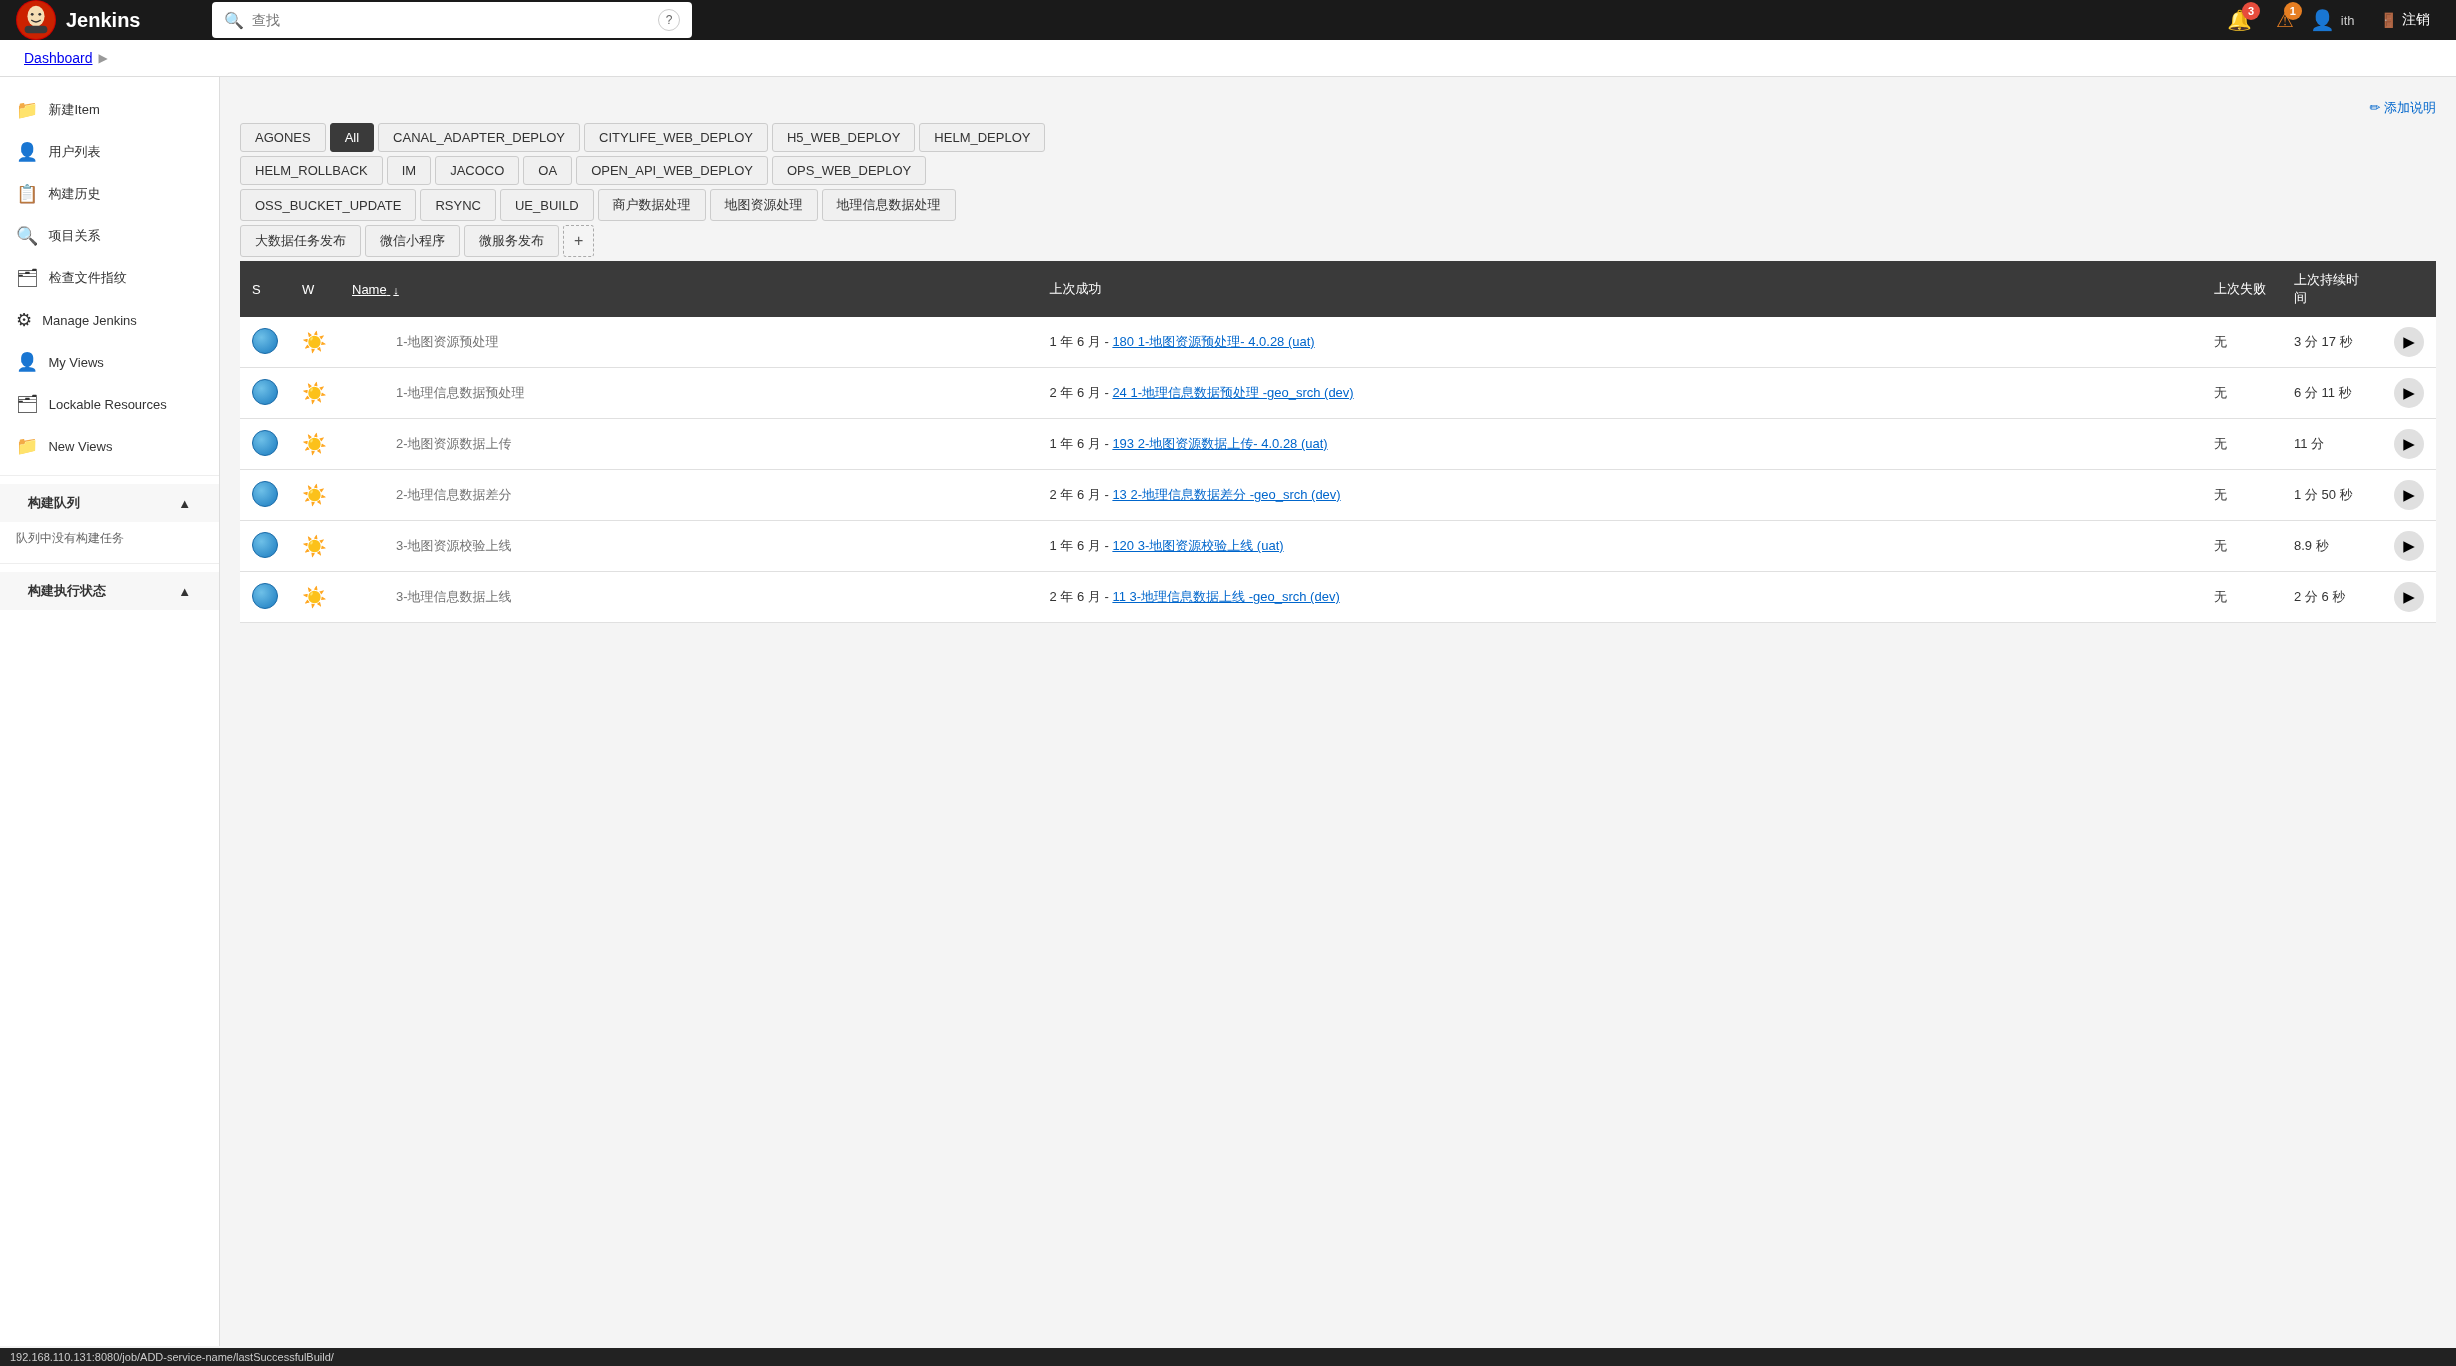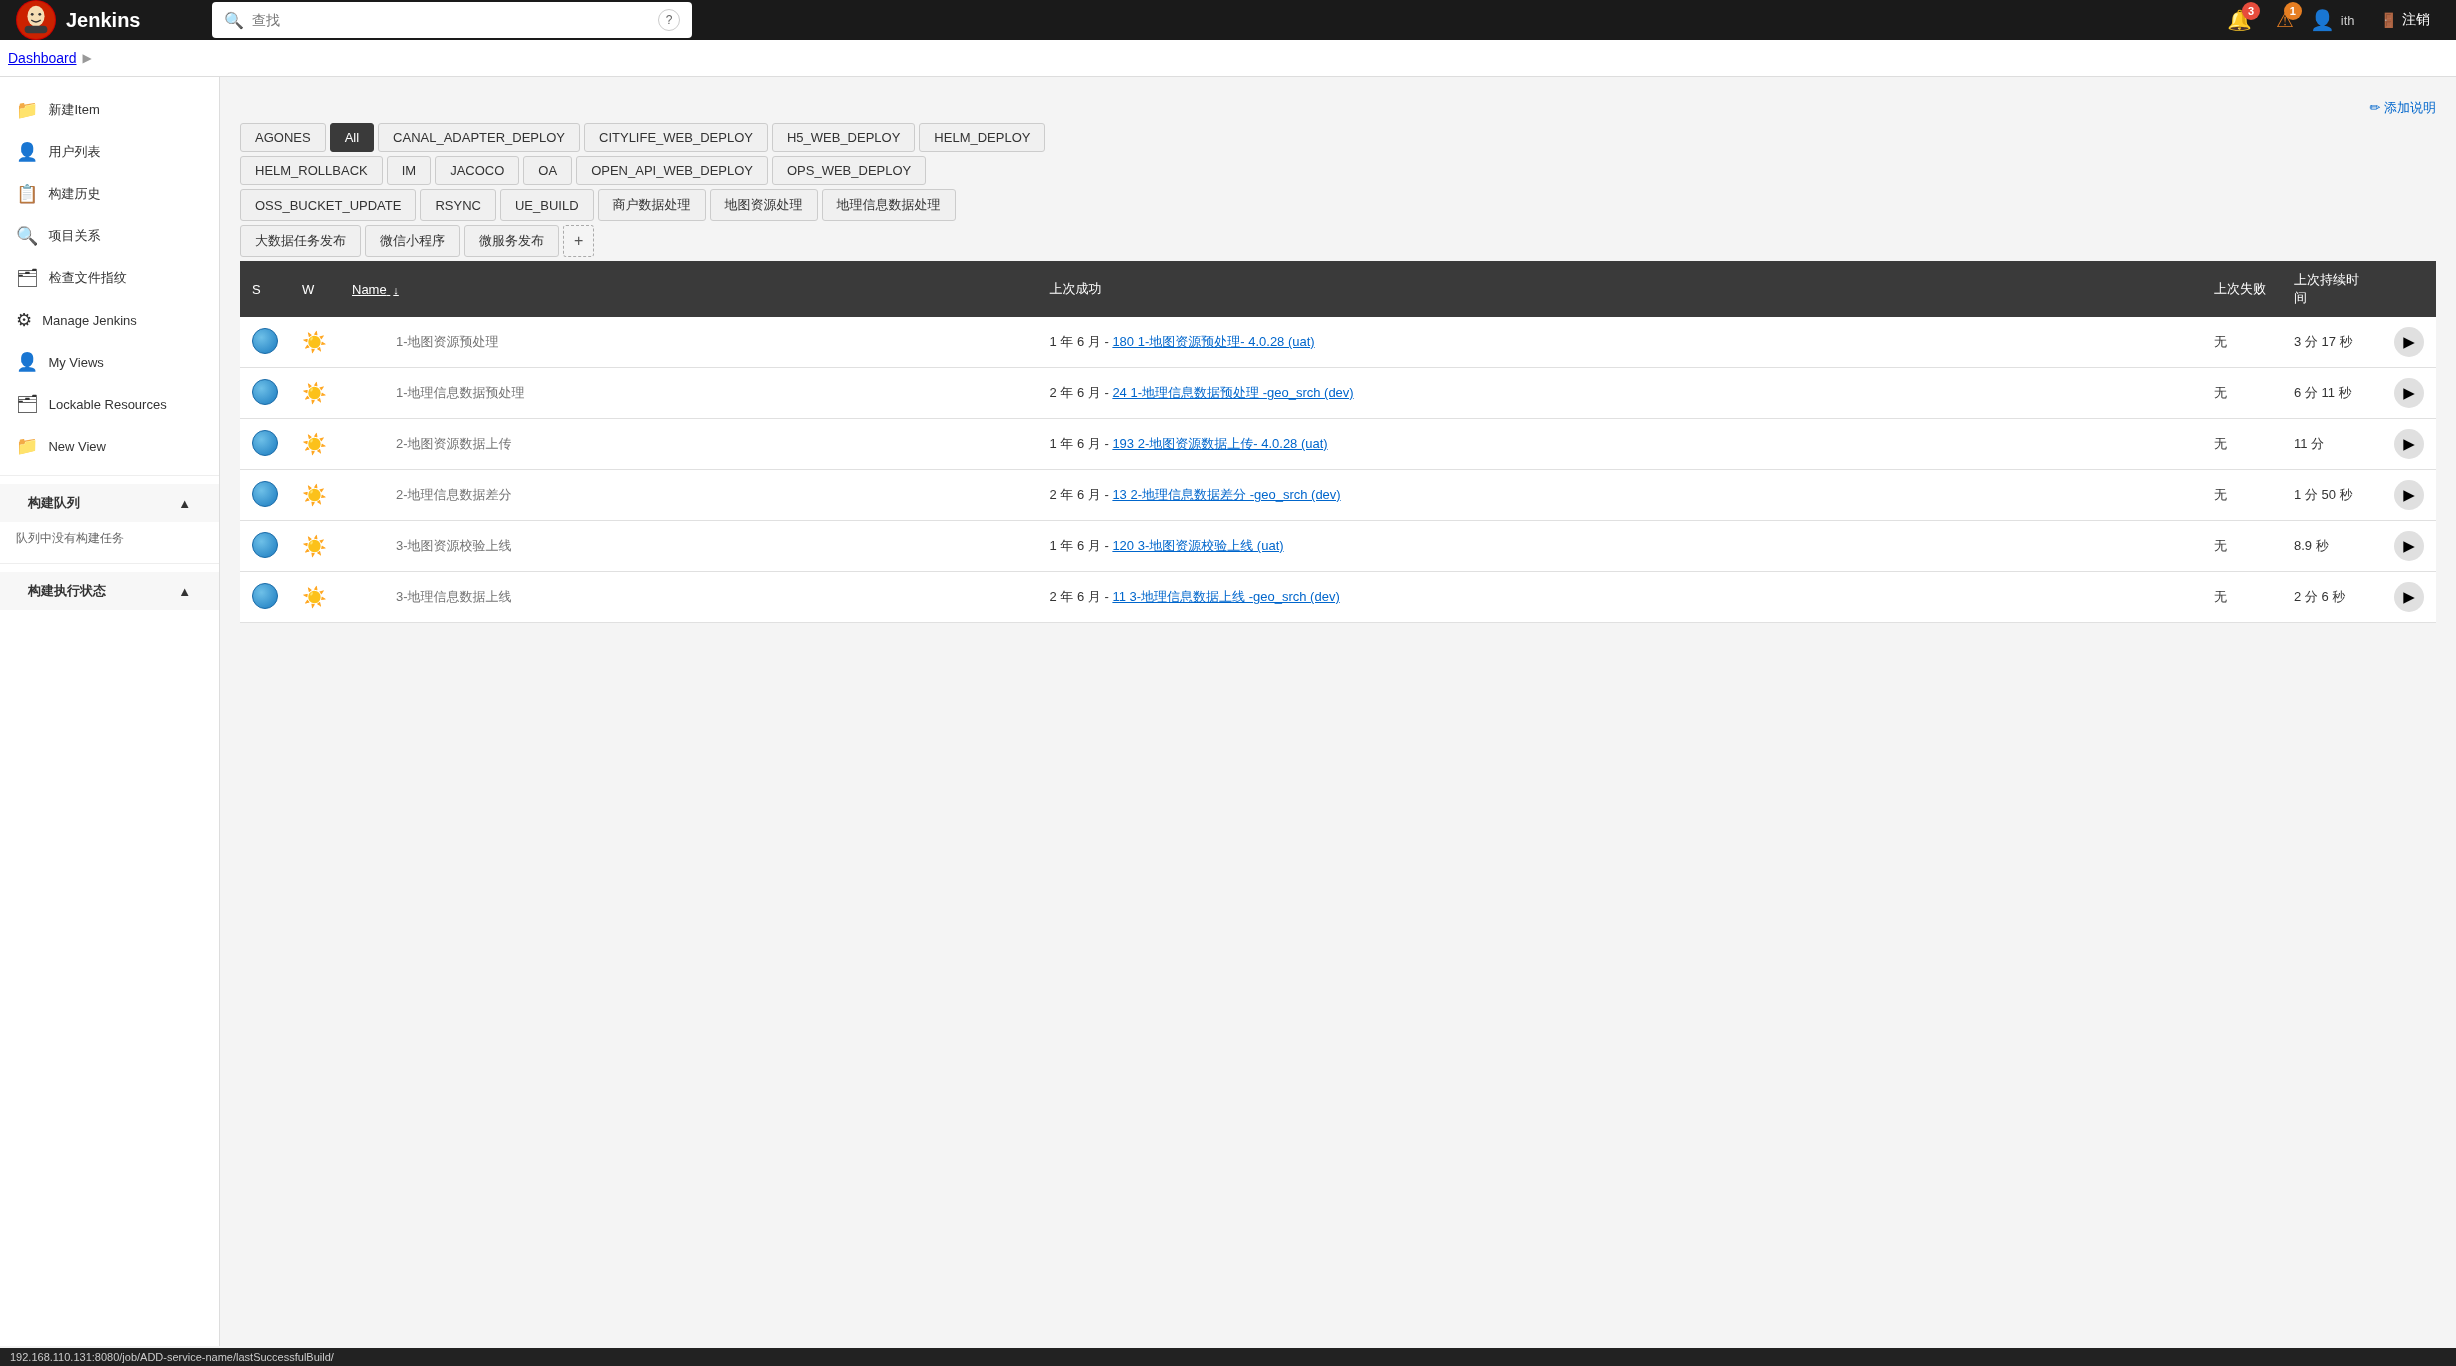--- a/index.html
+++ b/index.html
@@ -51,21 +51,21 @@
     }
     .nav-user { color: #ccc; font-size: 13px; display: flex; align-items: center; gap: 6px; }
     .logout-btn {
       display: flex; align-items: center; gap: 4px; color: #fff; cursor: pointer;
       font-size: 14px; border: none; background: transparent; padding: 6px 10px;
     }
 
     
     .breadcrumb-bar {
       background: #fff; border-bottom: 1px solid #ddd;
-      padding: 10px 8px; display: flex; align-items: center; gap: 6px;
+      padding: 10px 24px; display: flex; align-items: center; gap: 6px;
       font-size: 14px; color: #0066cc;
     }
     .breadcrumb-bar .arrow { color: #999; font-size: 12px; }
 
     
     .main-layout { display: flex; height: calc(100vh - 56px - 41px); }
 
     
     .sidebar {
       width: 220px; min-width: 220px; background: #fff;
@@ -223,21 +223,21 @@
     <a class="sidebar-item" href="#">
       <span class="s-icon">👤</span>
       <span>My Views</span>
     </a>
     <a class="sidebar-item" href="#">
       <span class="s-icon">🗂</span>
       <span>Lockable Resources</span>
     </a>
     <a class="sidebar-item" href="#">
       <span class="s-icon">📁</span>
-      <span>New View</span>
+      <span>New Views</span>
     </a>
 
     <div class="sidebar-section">
       <div class="sidebar-section-header">
         <span>构建队列</span>
         <span>▲</span>
       </div>
       <div class="sidebar-section-content">
         <span>队列中没有构建任务</span>
       </div>

